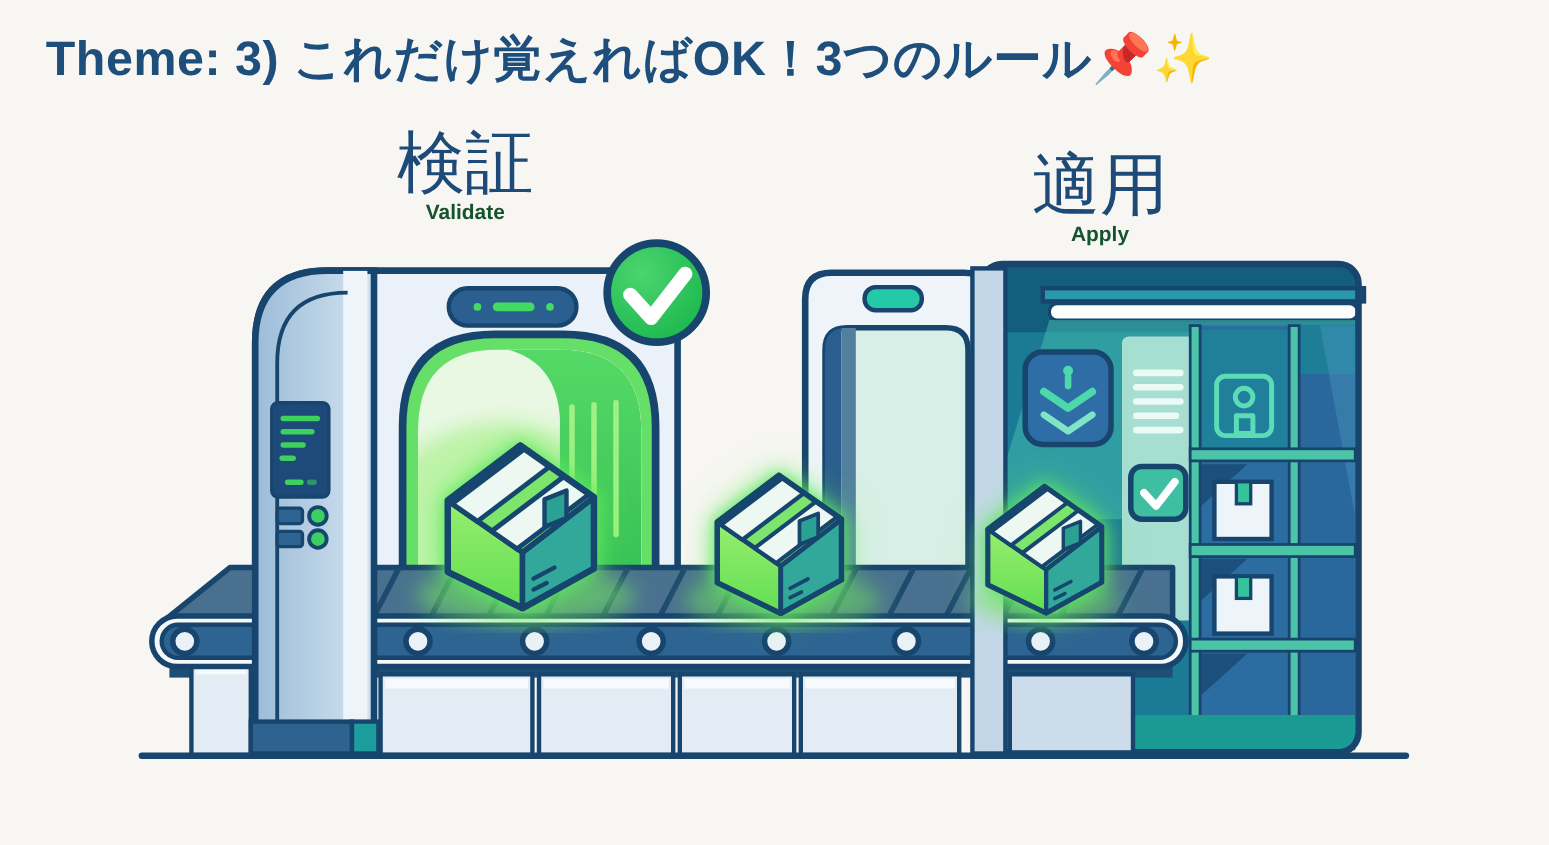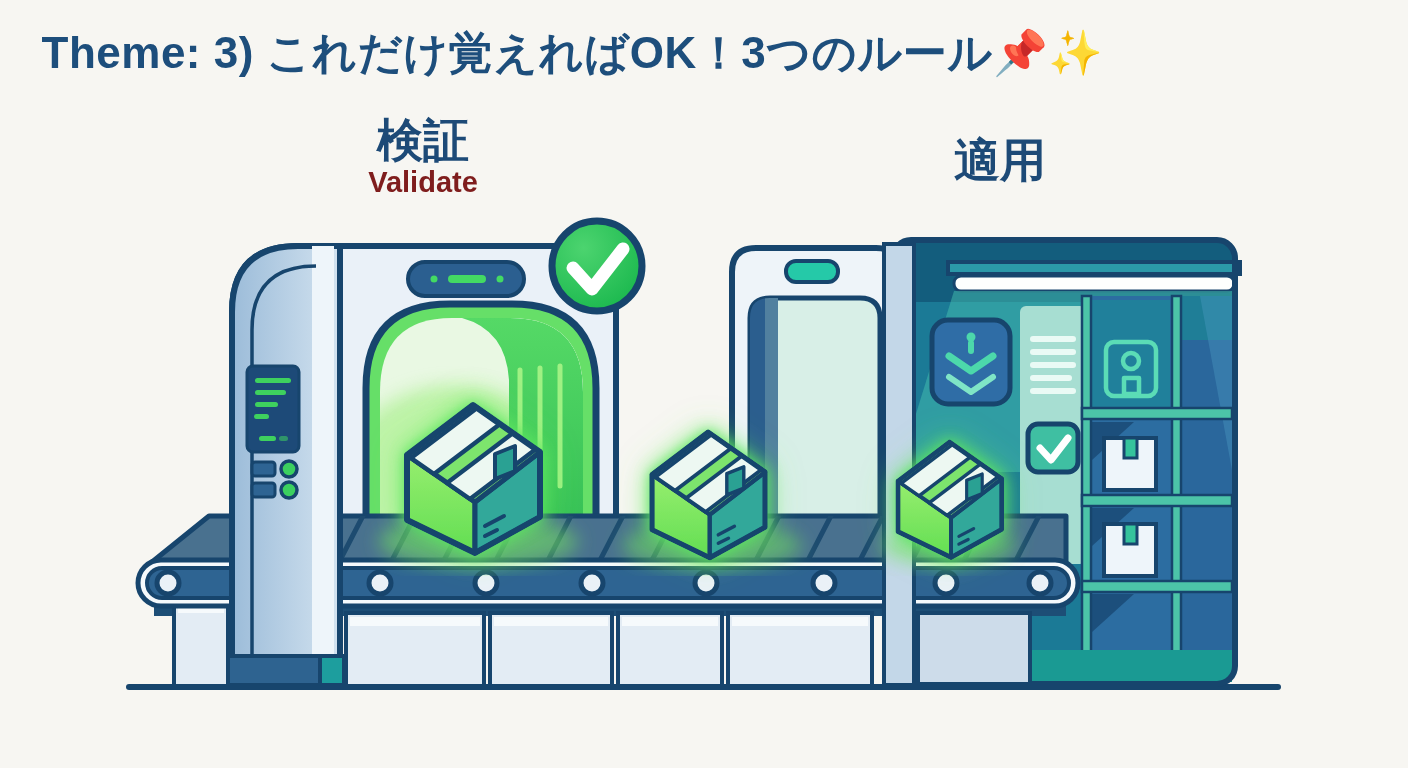--- a/index.html
+++ b/index.html
@@ -3,22 +3,22 @@
 <meta charset="utf-8">
 <style>
   html,body{margin:0;padding:0;background:#f7f6f2;width:1408px;height:768px;overflow:hidden;}
   body{font-family:"Liberation Sans","DejaVu Sans",sans-serif;position:relative;}
   .stage-wrap{position:absolute;width:1408px;height:768px;left:0;top:0;}
   .title{
     position:absolute;left:0;top:24px;width:1145px;text-align:center;
     font-size:44px;font-weight:bold;color:#1d4e7c;letter-spacing:0.5px;
   }
   .stage-label{position:absolute;text-align:center;width:360px;color:#1d4a77;}
-  .stage-label .ja{font-size:46px;font-weight:bold;line-height:1.05;}
-  .stage-label .en{font-size:29px;font-weight:bold;margin-top:2px;color:#7f1d1d;}
+  .stage-label .ja{font-size:62px;font-weight:normal;line-height:1.05;}
+  .stage-label .en{font-size:19px;font-weight:bold;margin-top:2px;color:#14532d;}
   #label-validate{left:243px;top:116px;}
   #label-apply{left:820px;top:116px;margin-top:20px;}
   svg{position:absolute;left:0;top:0;}
 </style>
 </head>
 <body>
 
 <div class="stage-wrap">
 
   <svg width="1408" height="768" viewBox="0 0 1408 768">
@@ -274,15 +274,16 @@
 
   <div class="title">Theme: 3) これだけ覚えればOK！3つのルール📌✨</div>
 
   <div class="stage-label" id="label-validate">
     <div class="ja">検証</div>
     <div class="en">Validate</div>
   </div>
 
   <div class="stage-label" id="label-apply">
     <div class="ja">適用</div>
+    <div class="en">Apply</div>
   </div>
 
 </div>
 
 </body></html>

